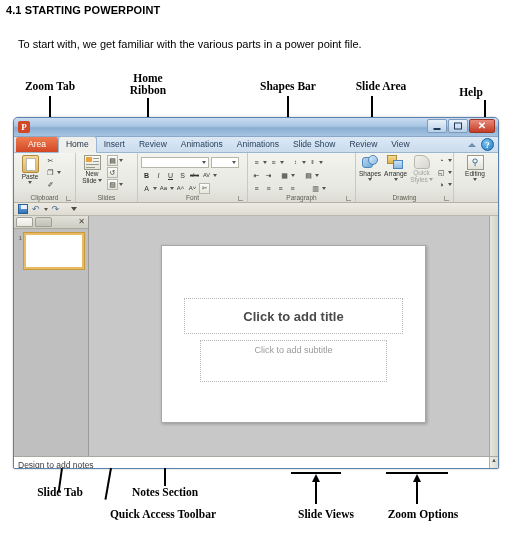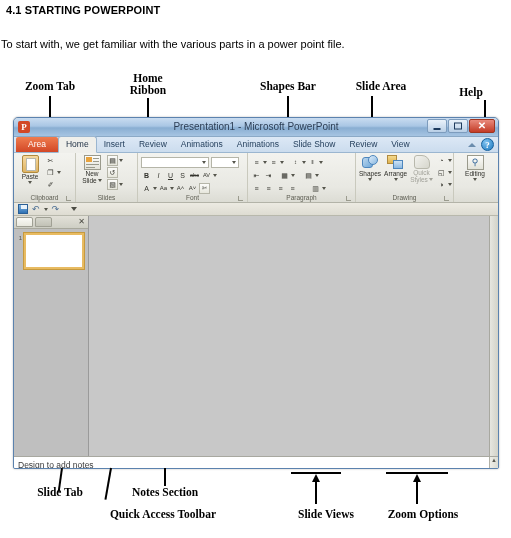--- a/index.html
+++ b/index.html
@@ -12,21 +12,21 @@
     overflow: hidden;
   }
 
   
   .doc-head {
     position:absolute; left:6px; top:4px;
     font-size:11px; font-weight:bold; color:#000;
     letter-spacing:0.1px;
   }
   .doc-para {
-    position:absolute; left:1px; top:38px;
+    position:absolute; left:18px; top:38px;
     font-size:11px; color:#000;
   }
 
   
   .anno {
     position:absolute;
     font-family:"Liberation Serif", serif;
     font-weight:bold;
     font-size:11.5px;
     color:#000;
@@ -351,21 +351,20 @@
 <div class="arrow-head arrow-down" style="left:368px; top:242px;"></div>
 
 <div class="anno" style="left:447px; top:86px; width:48px;">Help</div>
 <div class="anno-line" style="left:484px; top:100px; width:1.5px; height:40px;"></div>
 <div class="arrow-head arrow-down" style="left:481px; top:138px;"></div>
 
 <div class="ppt-window">
 
   <div class="titlebar">
     <div class="pp-logo">P</div>
-    <div class="title-text">Presentation1  -  Microsoft PowerPoint</div>
     <div class="win-btns">
       <div class="win-btn">
           <span class="g g-min"></span>
         </div>
       <div class="win-btn">
           <span class="g g-max"></span>
         </div>
       <div class="win-btn close">
           <span class="g g-close">✕</span>
         </div>
@@ -585,20 +584,24 @@
         <div class="ptab inactive"></div>
         <div class="ptab-close">✕</div>
       </div>
       <div class="thumb-wrap">
         <div class="thumb-num">1</div>
         <div class="thumb"></div>
       </div>
     </div>
 
     <div class="stage">
+      <div class="slide">
+        <div class="ph ph-title">Click to add title</div>
+        <div class="ph ph-sub">Click to add subtitle</div>
+      </div>
       <div class="stage-scroll"></div>
     </div>
   </div>
 
   <div class="notes">
     <span>Design to add notes</span>
     <div class="notes-scroll">
       <span class="ns-arrow">▲</span>
 
     </div>

